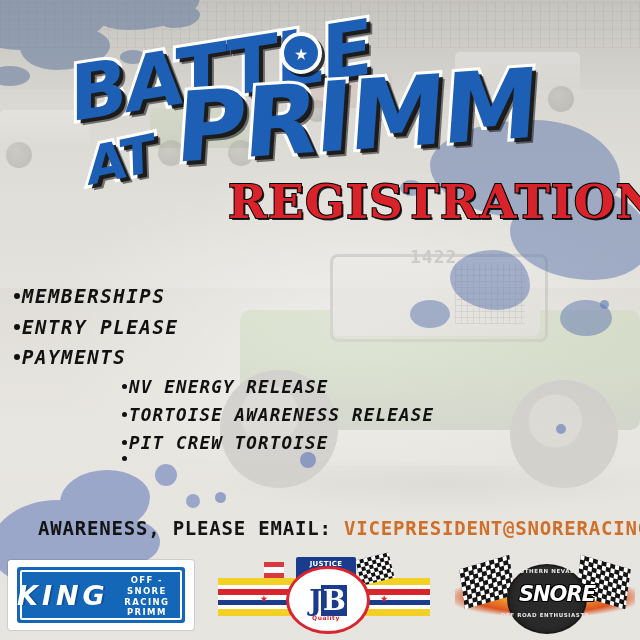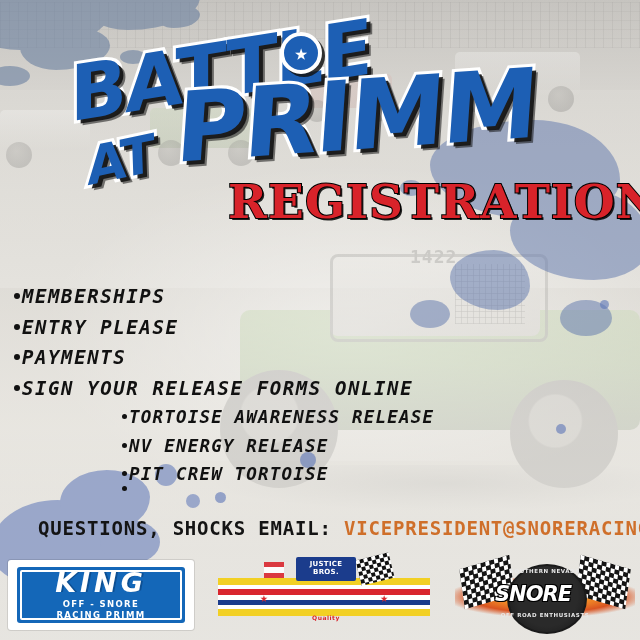--- a/index.html
+++ b/index.html
@@ -116,21 +116,21 @@
   .email-label{color:#141414;}
   .email-addr{color:#cf6f2a;}
 
   
   .sponsors{position:absolute;left:0;top:552px;width:640px;height:88px;}
 
   
   .king{position:absolute;left:8px;top:8px;width:186px;height:70px;background:#ffffff;
      border-radius:3px;box-shadow:0 0 0 1px rgba(0,0,0,.10);display:flex;align-items:center;justify-content:center;}
   .king-in{width:168px;height:56px;background:#1467b8;border-radius:3px;position:relative;
-     display:flex;flex-direction:column;align-items:center;justify-content:center;}
+     display:flex;flex-direction:row;align-items:center;justify-content:center;}
   .king-in:before{content:"";position:absolute;inset:3px;border:2px solid #fff;border-radius:2px;}
   .king-word{position:relative;color:#fff;font-family:"DejaVu Sans",sans-serif;font-weight:900;
      font-size:27px;letter-spacing:4px;font-style:italic;line-height:1;
      text-shadow:2px 0 0 #0d4f92;}
   .king-sub{position:relative;color:#fff;font-family:"DejaVu Sans",sans-serif;font-weight:900;
      font-size:8.5px;letter-spacing:1.4px;line-height:1.25;text-align:center;margin-top:3px;}
 
   
   .jb{position:absolute;left:218px;top:6px;width:212px;height:76px;}
   .jb-ribbon{position:absolute;left:0;top:20px;width:212px;height:38px;
@@ -161,21 +161,21 @@
   .sn-flame{position:absolute;left:0;top:22px;width:180px;height:38px;
      background:radial-gradient(ellipse at 50% 50%, #ffb01f 0 25%, #f07a11 38%, #d8440c 58%, rgba(216,68,12,0) 78%);
      opacity:.9;}
   .sn-flagL{position:absolute;left:6px;top:6px;width:52px;height:40px;transform:rotate(-16deg) skewX(-8deg);
      background:repeating-conic-gradient(#151515 0 25%, #fff 0 50%) 0 0/9px 9px;}
   .sn-flagR{position:absolute;right:6px;top:6px;width:52px;height:40px;transform:rotate(16deg) skewX(8deg);
      background:repeating-conic-gradient(#151515 0 25%, #fff 0 50%) 0 0/9px 9px;}
   .sn-circle{position:absolute;left:52px;top:8px;width:76px;height:66px;border-radius:50%;
      background:radial-gradient(circle at 50% 45%, #2a2a2a 0 58%, #151515 100%);
      border:2px solid #1a1a1a;}
-  .sn-word{position:absolute;left:40px;top:26px;width:100px;text-align:left;
+  .sn-word{position:absolute;left:40px;top:26px;width:100px;text-align:right;
      font-family:"DejaVu Sans",sans-serif;font-weight:900;font-size:21px;font-style:italic;
      color:#fff;letter-spacing:-1px;
      text-shadow:1px 1px 0 #000, -1px -1px 0 #000, 1px -1px 0 #000, -1px 1px 0 #000;}
   .sn-top{position:absolute;left:54px;top:12px;width:72px;text-align:center;
      font-family:"DejaVu Sans",sans-serif;font-size:5.5px;font-weight:700;color:#e8e8e8;letter-spacing:.6px;}
   .sn-bot{position:absolute;left:44px;top:56px;width:92px;text-align:center;
      font-family:"DejaVu Sans",sans-serif;font-size:5.5px;font-weight:700;color:#e8e8e8;letter-spacing:.6px;}
 </style>
 </head>
 <body>
@@ -273,49 +273,45 @@
     <div class="b-row">
       <span class="b-dot"></span>
       <span class="b-txt">ENTRY PLEASE</span>
     </div>
 
     <div class="b-row">
       <span class="b-dot"></span>
       <span class="b-txt">PAYMENTS</span>
     </div>
 
-    <div class="b-row">
-      <span class="b-dot"></span>
-      <span class="b-txt">SIGN YOUR RELEASE FORMS ONLINE</span>
-    </div>
 
     <div class="b-row sub">
       <span class="b-dot"></span>
+      <span class="b-txt">NV ENERGY RELEASE</span>
+    </div>
+
+    <div class="b-row sub">
+      <span class="b-dot"></span>
       <span class="b-txt">TORTOISE AWARENESS RELEASE</span>
     </div>
 
     <div class="b-row sub">
       <span class="b-dot"></span>
-      <span class="b-txt">NV ENERGY RELEASE</span>
-    </div>
-
-    <div class="b-row sub">
-      <span class="b-dot"></span>
       <span class="b-txt">PIT CREW TORTOISE</span>
     </div>
 
     <div class="b-row sub b-empty">
       <span class="b-dot"></span>
       <span class="b-txt"></span>
     </div>
 
   </div>
 
   <div class="email-line">
-    <span class="email-label">QUESTIONS, SHOCKS EMAIL:</span>
+    <span class="email-label">AWARENESS, PLEASE EMAIL:</span>
     <span class="email-addr">VICEPRESIDENT@SNORERACING.NET</span>
   </div>
 
   <div class="sponsors">
 
     <div class="king">
       <div class="king-in">
         <div class="king-word">KING</div>
         <div class="king-sub">
           <div>OFF - SNORE</div>
@@ -328,20 +324,23 @@
       <div class="jb-ribbon"></div>
       <div class="jb-ribbon r2" style="left:0;"></div>
       <span class="jb-star l">★</span>
       <span class="jb-star r">★</span>
       <div class="jb-usflag"></div>
       <div class="jb-flag"></div>
       <div class="jb-banner">
         <span>JUSTICE</span>
         <span>BROS.</span>
       </div>
+      <div class="jb-oval">
+        <span class="jb-letters"><span>J</span><b>B</b></span>
+      </div>
       <div class="jb-tag">Quality</div>
     </div>
 
     <div class="snore">
       <div class="sn-flame"></div>
       <div class="sn-flagL"></div>
       <div class="sn-flagR"></div>
       <div class="sn-circle"></div>
       <div class="sn-top">SOUTHERN NEVADA</div>
       <div class="sn-word">SNORE</div>

